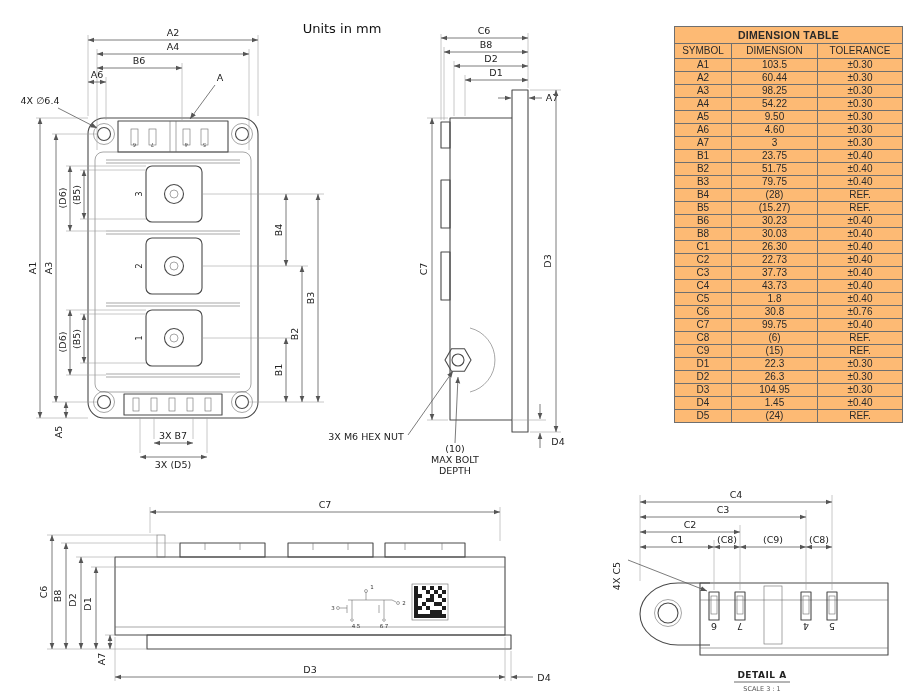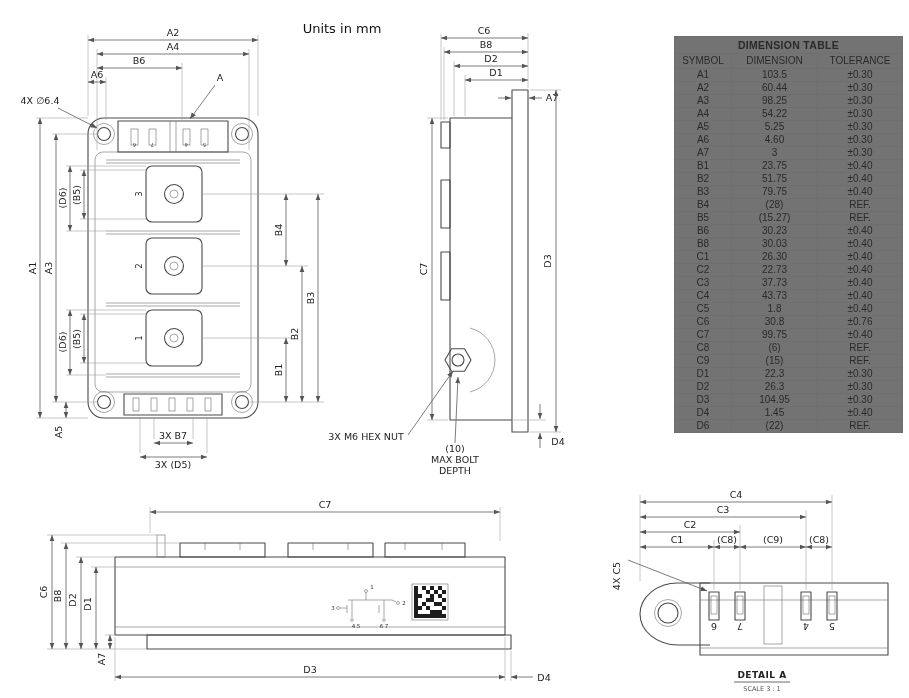--- a/index.html
+++ b/index.html
@@ -14,21 +14,21 @@
   .ext{fill:none;stroke:#9a9a9a;stroke-width:0.55}
   .lb{font-family:"DejaVu Sans",sans-serif;font-size:9.5px;fill:#222;text-anchor:middle}
   .units{font-size:13px;fill:#111}
   .sm{font-size:5px;fill:#333}
   .xs{font-size:5.5px;fill:#333}
   .pad{font-size:8px}
   .det{font-size:9.5px}
   .db{font-size:9px;font-weight:bold;letter-spacing:.5px}
   .ds{font-size:6.5px;fill:#555}
   .qr{fill:#1d1d1d;stroke:none}
-  .dim-table{position:absolute;left:674px;top:36px;width:228px;background:#737373}
+  .dim-table{position:absolute;left:674px;top:26px;width:228px;background:#fdba74}
   .dim-table table{border-collapse:collapse;width:100%;font-size:10px;color:#2a2a2a;table-layout:fixed}
   .dim-table th,.dim-table td{border:1px solid #6f6f6f;text-align:center;padding:0;height:12px;
        line-height:12px;font-weight:normal;overflow:hidden;white-space:nowrap}
   .dim-table thead tr.title th{font-weight:bold;height:16px;line-height:16px;font-size:10.5px;letter-spacing:.3px}
   .dim-table thead tr.cols th{height:14px;line-height:14px}
   .dim-table col.c1{width:57px}.dim-table col.c2{width:86px}.dim-table col.c3{width:85px}
 </style>
 </head>
 <body>
 
@@ -374,21 +374,21 @@
           <td>98.25</td>
           <td>±0.30</td>
         </tr>
         <tr>
           <td>A4</td>
           <td>54.22</td>
           <td>±0.30</td>
         </tr>
         <tr>
           <td>A5</td>
-          <td>5.25</td>
+          <td>9.50</td>
           <td>±0.30</td>
         </tr>
         <tr>
           <td>A6</td>
           <td>4.60</td>
           <td>±0.30</td>
         </tr>
         <tr>
           <td>A7</td>
           <td>3</td>
@@ -488,19 +488,19 @@
           <td>D3</td>
           <td>104.95</td>
           <td>±0.30</td>
         </tr>
         <tr>
           <td>D4</td>
           <td>1.45</td>
           <td>±0.40</td>
         </tr>
         <tr>
-          <td>D6</td>
-          <td>(22)</td>
+          <td>D5</td>
+          <td>(24)</td>
           <td>REF.</td>
         </tr>
       </tbody>
   </table>
 </div>
 
 </body></html>

